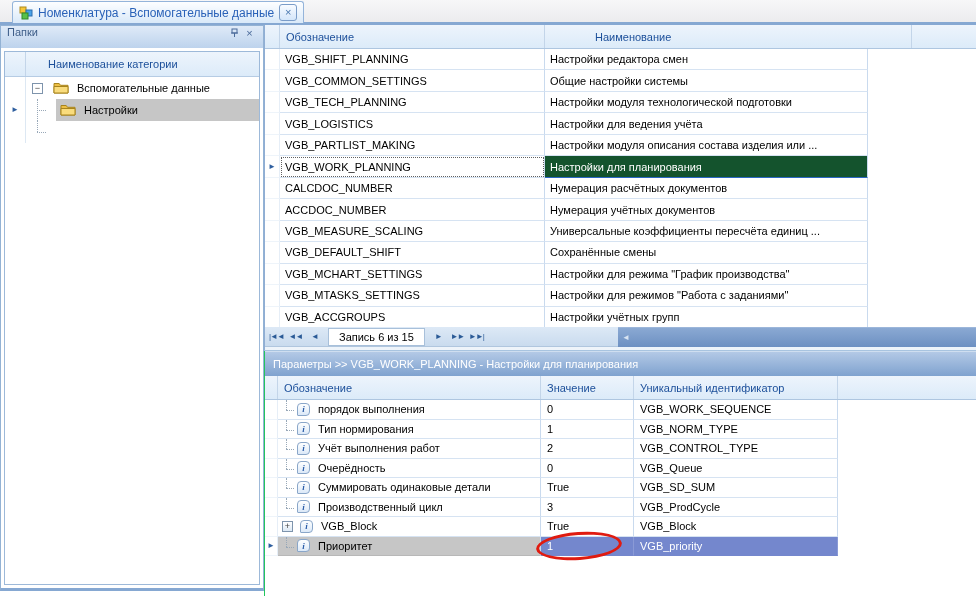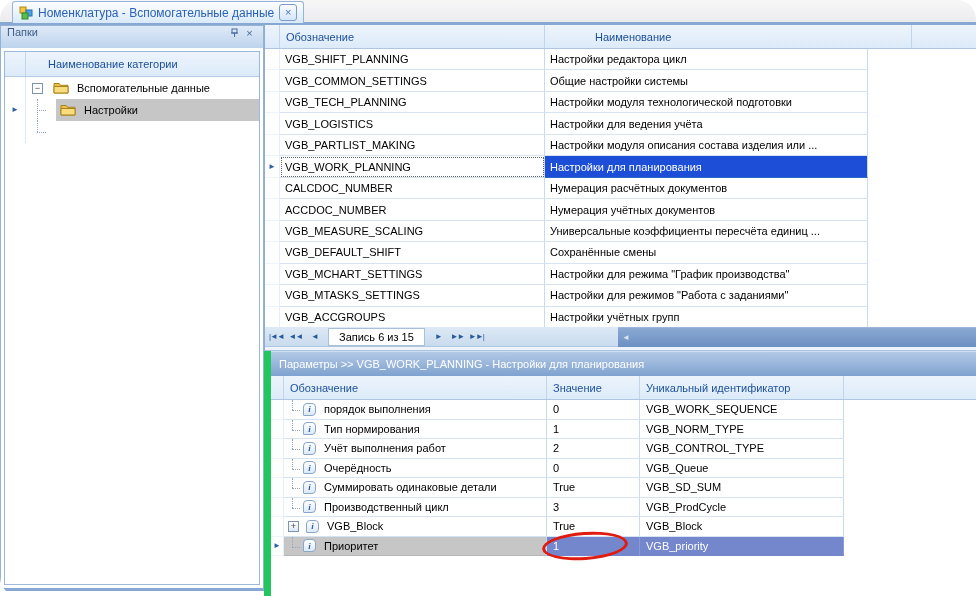--- a/index.html
+++ b/index.html
@@ -1,17 +1,17 @@
 <!DOCTYPE html>
 <html><head>
 <meta charset="utf-8">
 <style>
   html,body{margin:0;padding:0;background:#fff;}
   .screen{position:relative;width:976px;height:596px;overflow:hidden;background:#fff;
-          font-family:"Liberation Sans",sans-serif;font-size:11px;color:#000;border-radius:19px;}
+          font-family:"Liberation Sans",sans-serif;font-size:11px;color:#000;}
 
   
   .tabbar{position:absolute;left:0;top:0;width:976px;height:25px;box-sizing:border-box;
           background:linear-gradient(#f7f7f8,#ececee);border-bottom:3px solid #86a8d2;}
   .tab{position:absolute;left:12px;top:1px;height:21px;display:flex;align-items:center;gap:5px;
        padding:0 6px;background:linear-gradient(#fdfeff,#d9e9f9);border:1px solid #94b4da;border-bottom:none;
        border-radius:3px 3px 0 0;color:#2a62b8;font-size:12px;}
   .tab-close{width:16px;height:15px;display:flex;align-items:center;justify-content:center;
        border:1px solid #7a9cc8;border-radius:3px;background:linear-gradient(#f8fbff,#d4e6fa);
        color:#4878b0;font-size:11px;line-height:1;cursor:default;}
@@ -57,40 +57,40 @@
   .gh-fill{flex:1;border-right:none;padding:0;}
   .gbody{height:279px;display:flex;flex-direction:column;}
   .grow{flex:1;display:flex;}
   .g-ind{width:15px;box-sizing:border-box;border-right:1px solid #e6eef7;border-bottom:1px solid #eef4fa;
        display:flex;align-items:center;justify-content:center;}
   .g-code,.g-name{box-sizing:border-box;display:flex;align-items:center;padding-left:5px;
        border-right:1px solid #c9daee;border-bottom:1px solid #d6e3f2;white-space:nowrap;overflow:hidden;}
   .g-code{width:265px;}
   .g-name{width:323px;}
   .g-fill{flex:1;}
-  .grow.selected .g-name{background:#1d4ed8;color:#fff;border-bottom-color:#2b67c3;}
+  .grow.selected .g-name{background:#14532d;color:#fff;border-bottom-color:#2b67c3;}
   .grow.selected .g-code{outline:1px dotted #606060;outline-offset:-2px;}
 
   
   .navigator{position:absolute;left:264px;top:327px;width:712px;height:20px;display:flex;
        box-sizing:border-box;border-left:1px solid #90aed4;}
   .nav-left{width:353px;display:flex;align-items:center;background:linear-gradient(#dde9f6,#c9dbee);
        border-bottom:1px solid #b0c6de;box-sizing:border-box;padding-left:2px;}
   .nav-btn{min-width:17px;text-align:center;color:#2a5a96;font-size:8px;letter-spacing:-1px;padding:0 1px;cursor:default;}
   .nav-label{height:16px;background:#fff;border:1px solid #a8c0da;display:flex;align-items:center;
        padding:0 10px;margin:0 4px;font-size:11px;white-space:nowrap;}
   .nav-scroll{flex:1;background:linear-gradient(#8aa9d3,#6d90c2);display:flex;align-items:center;border-top:1px solid #9cb6da;}
   .scroll-arrow{width:16px;color:#d8e4f2;font-size:8px;text-align:center;}
 
   .splitter{position:absolute;left:264px;top:347px;width:712px;height:4px;background:#eef4fa;
        border-bottom:1px solid #a8c4e0;box-sizing:border-box;border-left:1px solid #90aed4;}
 
   
   .params{position:absolute;left:264px;top:351px;width:712px;height:245px;box-sizing:border-box;
-       border-left:7px solid #22c55e;background:#fff;}
+       border-left:1px solid #22c55e;background:#fff;}
   .params-caption{height:25px;box-sizing:border-box;background:linear-gradient(#b3c9e6,#7fa2cf);
        border-top:1px solid #cfdef0;display:flex;align-items:center;padding-left:8px;color:#fff;}
   .phead{height:23px;display:flex;background:linear-gradient(#edf4fc,#dcebf9);
        border-bottom:1px solid #aec6e0;color:#1c4f9a;}
   .ph-ind{width:13px;padding:0;}
   .ph-name{width:263px;}
   .ph-val{width:93px;}
   .ph-id{width:204px;}
   .ph-fill{flex:1;border-right:none;padding:0;}
   .pbody{height:156px;display:flex;flex-direction:column;}
@@ -215,21 +215,21 @@
       <div class="gh-cell gh-name">Наименование</div>
       <div class="gh-cell gh-fill"></div>
     </div>
     <div class="gbody">
 
         <div class="grow">
           <div class="g-ind">
             
           </div>
           <div class="g-code">VGB_SHIFT_PLANNING</div>
-          <div class="g-name">Настройки редактора цикл</div>
+          <div class="g-name">Настройки редактора смен</div>
           <div class="g-fill"></div>
         </div>
 
         <div class="grow">
           <div class="g-ind">
             
           </div>
           <div class="g-code">VGB_COMMON_SETTINGS</div>
           <div class="g-name">Общие настройки системы</div>
           <div class="g-fill"></div>

